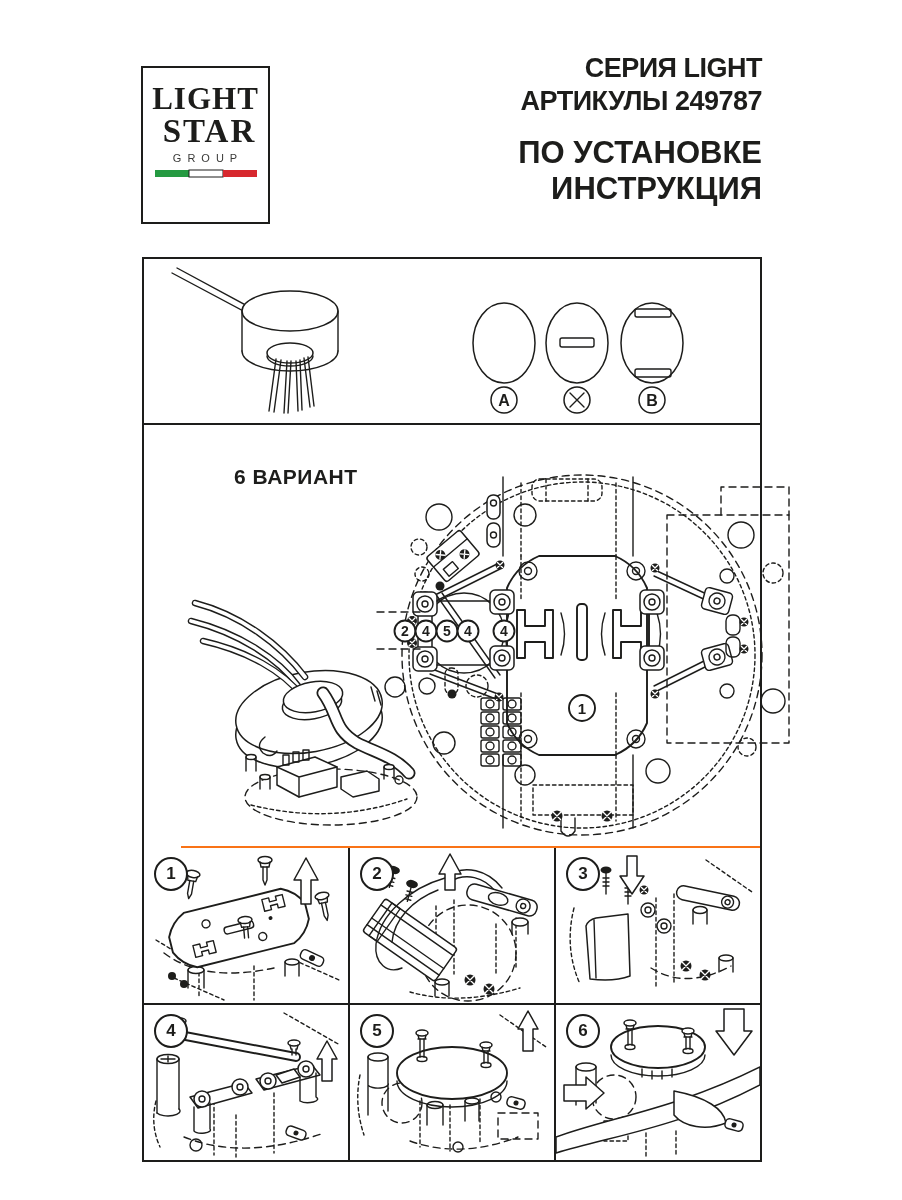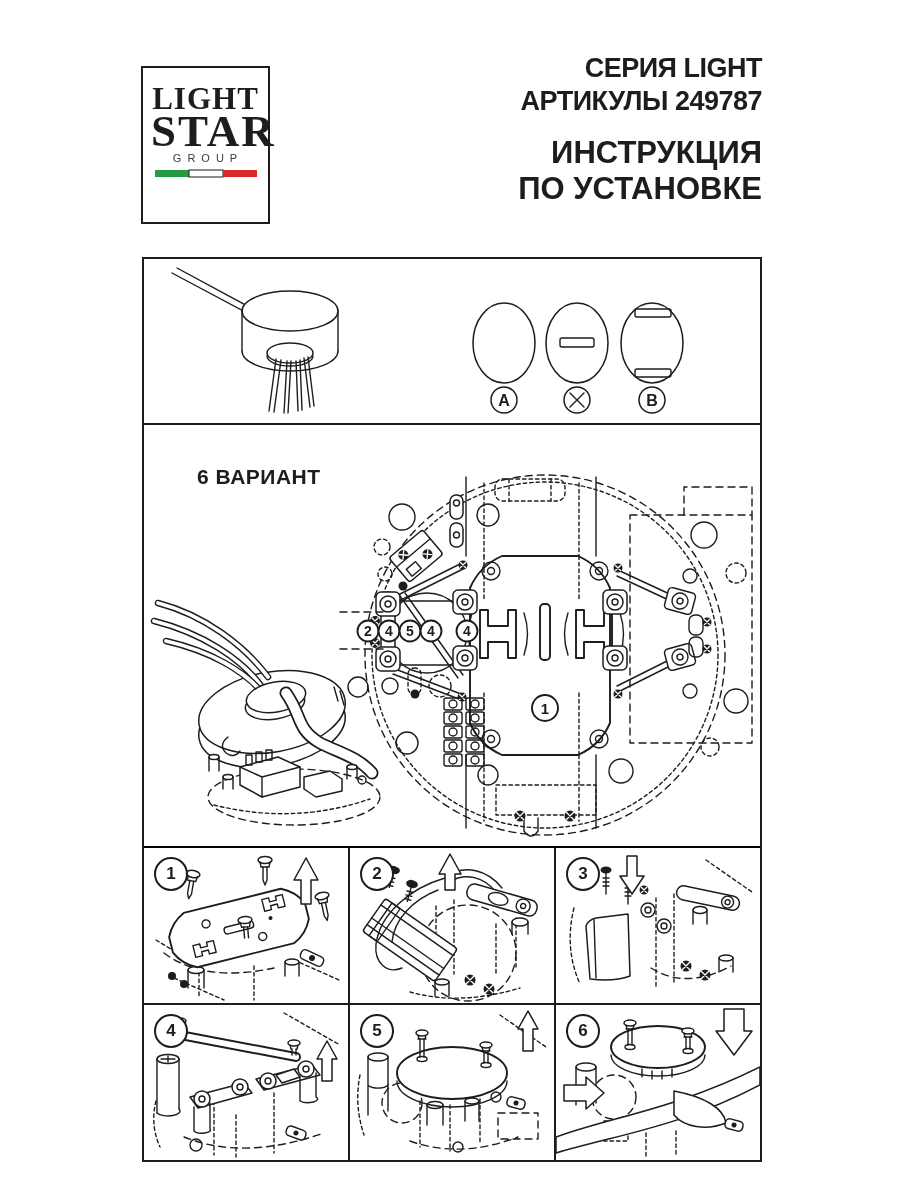--- a/index.html
+++ b/index.html
@@ -2,31 +2,31 @@
 <html><head>
 <meta charset="utf-8">
 <style>
   html,body{margin:0;padding:0;background:#fff;}
   .page{position:relative;width:902px;height:1200px;background:#fff;color:#1d1d1b;
         font-family:"Liberation Sans",sans-serif;overflow:hidden;}
   
   .logo{position:absolute;left:141px;top:58px;width:129px;height:158px;
         border:2px solid #1d1d1b;box-sizing:border-box;text-align:center;background:#fff;margin-top:8px;}
   .logo-light{font-family:"Liberation Serif",serif;font-weight:700;font-size:31px;line-height:31px;margin-top:15px;letter-spacing:1px;}
-  .logo-star {font-family:"Liberation Serif",serif;font-weight:700;font-size:45px;line-height:35px;letter-spacing:2px;padding-left:8px;}
+  .logo-star {font-family:"Liberation Serif",serif;font-weight:700;font-size:33px;line-height:35px;letter-spacing:2px;padding-left:8px;}
   .logo-group{font-size:11px;letter-spacing:6px;margin-top:3px;text-indent:5px;color:#3a3a38;}
   .logo-flag{margin:5px auto 0;display:block;}
   
   .header{position:absolute;top:52px;right:140px;text-align:right;}
   .h-sub{font-weight:700;font-size:27px;line-height:33px;letter-spacing:-.5px;}
   .h-title{font-weight:700;font-size:31px;line-height:36px;letter-spacing:0;margin-top:17px;}
   
   .panels{position:absolute;left:142px;top:257px;width:620px;border:2px solid #1d1d1b;box-sizing:border-box;background:#fff;}
   .box-top{position:relative;height:164px;border-bottom:2px solid #1d1d1b;}
-  .box-mid{position:relative;height:421px;border-bottom:2px solid #000000;}
+  .box-mid{position:relative;height:421px;border-bottom:2px solid #f97316;margin-left:37px;}
   .variant-label{position:absolute;left:53px;top:40px;font-weight:700;font-size:21px;letter-spacing:.5px;z-index:2;}
   .grid{display:grid;grid-template-columns:206px 206px 204px;grid-template-rows:157px 155px;}
   .cell{position:relative;box-sizing:border-box;background:#fff;}
   .cell.br{border-right:2px solid #1d1d1b;}
   .cell.bb{border-bottom:2px solid #1d1d1b;}
   .badge{position:absolute;left:10px;top:9px;width:30px;height:30px;border:2px solid #1d1d1b;border-radius:50%;
          background:#fff;display:flex;align-items:center;justify-content:center;
          font-weight:700;font-size:17px;z-index:2;}
   .cellsvg{position:absolute;left:0;top:0;width:100%;height:100%;}
   .midsvg{position:absolute;left:0;top:0;width:616px;height:421px;}
@@ -56,22 +56,22 @@
       <rect x="1" y="1" width="34" height="7" fill="#259a41"></rect>
       <rect x="35" y="1" width="34" height="7" stroke="#1d1d1b" stroke-width="1" fill="#ffffff"></rect>
       <rect x="69" y="1" width="34" height="7" fill="#d7282e"></rect>
     </svg>
   </div>
 
   <div class="header">
     <div class="h-sub">СЕРИЯ LIGHT</div>
     <div class="h-sub">АРТИКУЛЫ 249787</div>
     <div class="h-title">
+      <div>ПО УСТАНОВКЕ</div>
       <div>ИНСТРУКЦИЯ</div>
-      <div>ПО УСТАНОВКЕ</div>
     </div>
   </div>
 
   <div class="panels">
 
     <div class="box-top">
       <svg class="topsvg" viewBox="0 0 616 164">
 
         <g>
           <path class="ln" d="M28,14 L118,62 M33,9 L122,57"></path>

